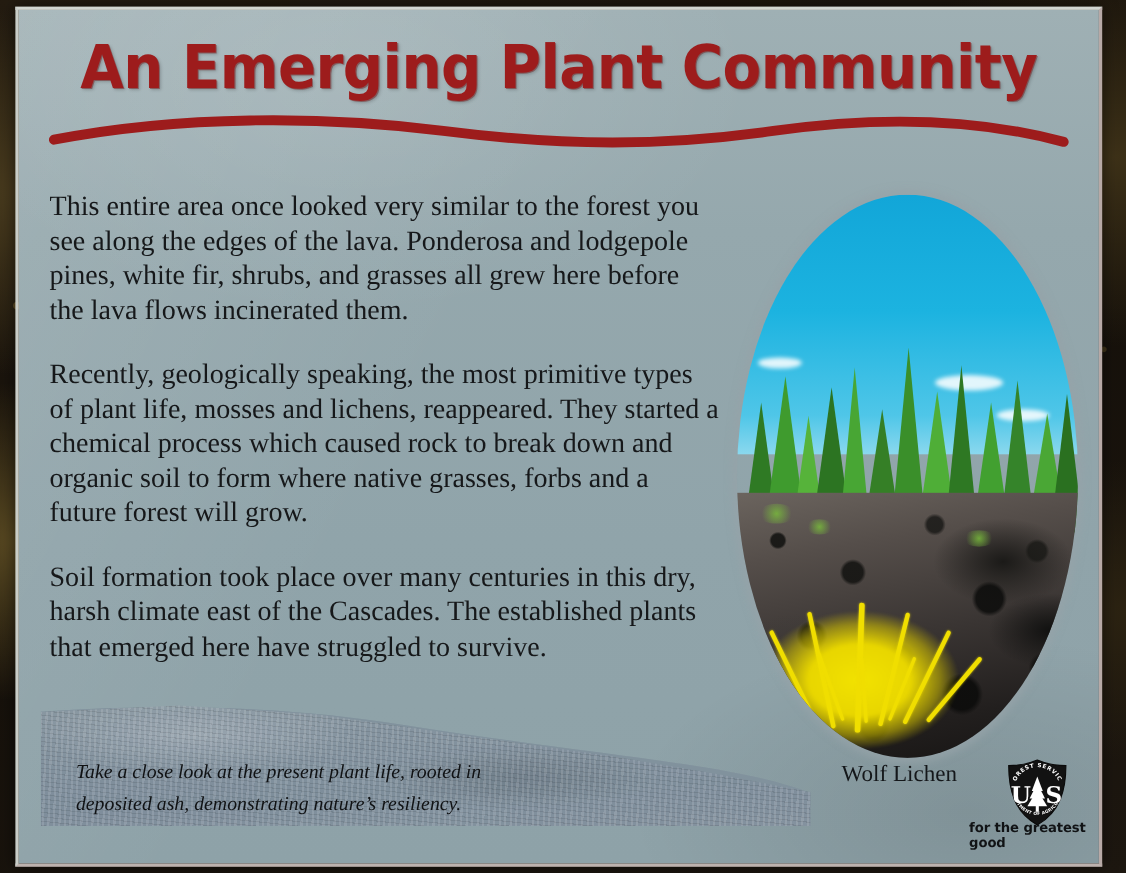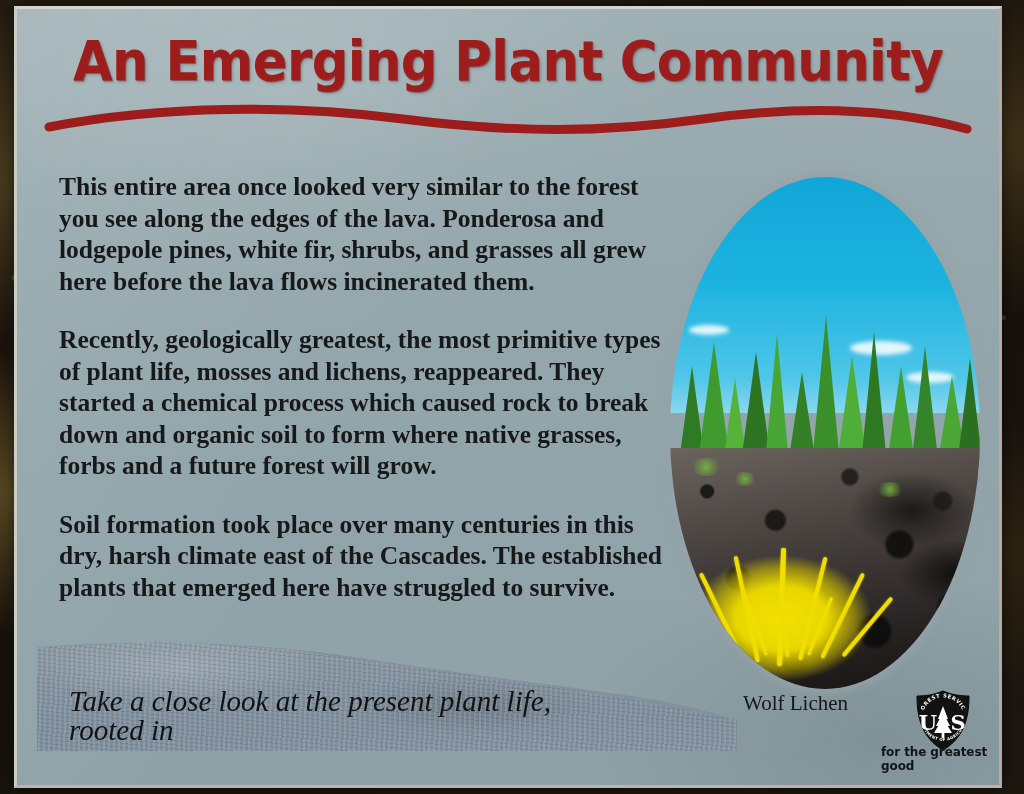--- a/index.html
+++ b/index.html
@@ -71,23 +71,22 @@
     color: #9d1c1c;
     margin-top: 20px;
     text-shadow: 1px 1px 0 rgba(120,20,20,.45), 2px 2px 3px rgba(0,0,0,.20);
     transform: scaleX(.93);
   }
   #title-swoosh { display: block; margin: 10px auto 0; }
 
   
   #text-column {
     position: absolute;
-    left: 42px; top: 162px;
+    left: 28px; top: 162px;
     width: 610px;
-    font-weight: bold;
   }
   .body-para {
     font-family: "Liberation Serif", serif;
     font-size: 25.5px;
     line-height: 31.5px;
     color: #16181a;
     margin-bottom: 27px;
   }
   .body-para:last-child { margin-bottom: 12px; }
 
@@ -204,28 +203,28 @@
   }
   #from-here-label {
     font-family: "Liberation Serif", serif;
     font-weight: bold; font-style: italic;
     font-size: 25px;
     line-height: 30px;
   }
   .from-here-line {
     font-family: "Liberation Serif", serif;
     font-style: italic;
-    font-size: 29px;
+    font-size: 18px;
     line-height: 29px;
   }
 
   
   #photo-caption {
     position: absolute;
-    left: 726px; top: 682px;
+    left: 748px; top: 682px;
     font-family: "Liberation Serif", serif;
     font-size: 21px;
     color: #14171a;
   }
 
   
   #usfs-logo {
     position: absolute;
     left: 897px; top: 681px;
     width: 58px; height: 62px;
@@ -250,21 +249,21 @@
   <div id="header">
     <h1 id="sign-title">An Emerging Plant Community</h1>
 
     <svg id="title-swoosh" width="930" height="34" viewBox="0 0 930 34">
       <path d="M6,24 C 120,2 250,2 360,16 C 470,30 560,30 660,16 C 760,2 850,6 924,26" fill="none" stroke="#9d1c1c" stroke-width="9" stroke-linecap="round"></path>
     </svg>
   </div>
 
   <div id="text-column">
     <p class="body-para">This entire area once looked very similar to the forest you see along the edges of the lava. Ponderosa and lodgepole pines, white fir, shrubs, and grasses all grew here before the lava flows incinerated them.</p>
-    <p class="body-para">Recently, geologically greatest, the most primitive types of plant life, mosses and lichens, reappeared. They started a chemical process which caused rock to break down and organic soil to form where native grasses, forbs and a future forest will grow.</p>
+    <p class="body-para">Recently, geologically speaking, the most primitive types of plant life, mosses and lichens, reappeared. They started a chemical process which caused rock to break down and organic soil to form where native grasses, forbs and a future forest will grow.</p>
     <p class="body-para">Soil formation took place over many centuries in this dry, harsh climate east of the Cascades. The established plants that emerged here have struggled to survive.</p>
   </div>
 
   <div id="photo-oval">
     <div id="photo-inner">
 
       <div class="sky"></div>
       <div class="cloud" style="left:58%; top:32%; width:62px; height:14px;"></div>
       <div class="cloud" style="left:76%; top:38%; width:48px; height:11px;"></div>
       <div class="cloud" style="left:6%;  top:29%; width:40px; height:10px;"></div>
@@ -318,20 +317,21 @@
       <g clip-path="url(#ashclip)">
         <rect x="0" y="0" width="700" height="118" fill="#8695a1"></rect>
         <rect x="0" y="0" width="700" height="118" fill="#7d8d99" opacity=".45"></rect>
       </g>
     </svg>
     <div class="ash-shape" style="clip-path: polygon(0 12%, 18% 7%, 36% 14%, 55% 30%, 74% 46%, 88% 60%, 100% 74%, 100% 100%, 0 100%);"></div>
   </div>
 
   <div id="from-here">
     <div class="from-here-line">Take a close look at the present plant life, rooted in</div>
+    <div class="from-here-line">deposited ash, demonstrating nature’s resiliency.</div>
   </div>
 
   <div id="photo-caption">Wolf Lichen</div>
 
   <div id="usfs-logo">
     <svg width="58" height="62" viewBox="0 0 58 62">
       <defs>
         <path id="arcTop" d="M9,22 A21,21 0 0 1 49,22" fill="none"></path>
         <path id="arcBot" d="M10,40 A22,22 0 0 0 48,40" fill="none"></path>
       </defs>

